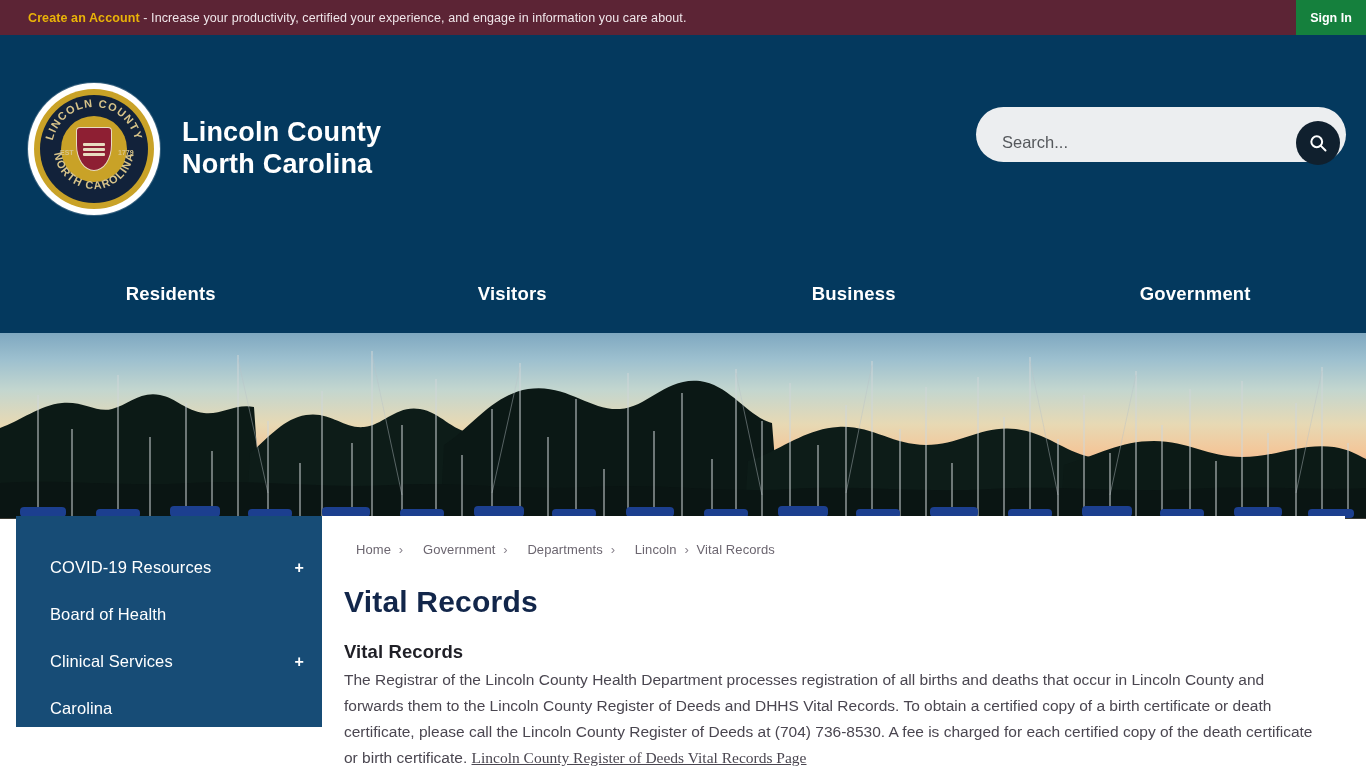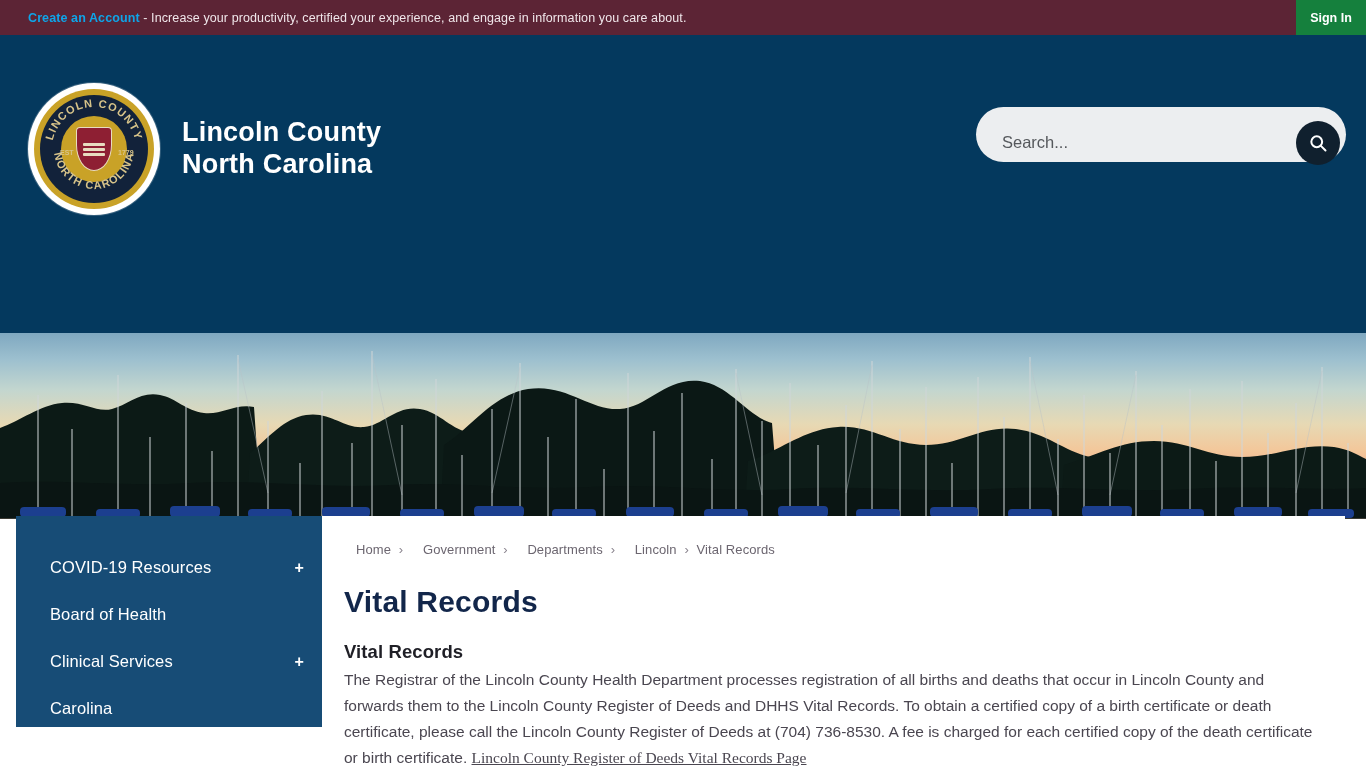--- a/index.html
+++ b/index.html
@@ -14,21 +14,21 @@
   .topbar {
     position: relative;
     height: 35px;
     background: #5c2435;
     display: flex;
     align-items: center;
     color: #f0e6ea;
     font-size: 12.5px;
   }
   .topbar-msg { padding-left: 28px; letter-spacing: .1px; white-space: nowrap; }
-  .topbar-msg b { color: #0ea5e9; font-weight: 700; }
+  .topbar-msg b { color: #eab308; font-weight: 700; }
   .signin {
     position: absolute; right: 0; top: 0;
     height: 35px; width: 70px;
     background: #15803d;
     color: #ffffff;
     font-size: 12.5px;
     font-weight: 700;
     display: flex; align-items: center; justify-content: center;
     cursor: pointer;
   }
@@ -241,20 +241,26 @@
   <div class="searchwrap">
     <input type="text" placeholder="Search..." style="">
     <button class="search-btn">
       <svg width="20" height="20" viewBox="0 0 24 24" fill="none" stroke="#ffffff" stroke-width="2.4" stroke-linecap="round">
         <circle cx="10.5" cy="10.5" r="6.5"></circle>
         <line x1="15.5" y1="15.5" x2="21" y2="21"></line>
       </svg>
     </button>
   </div>
 
+  <div class="mainnav">
+    <div class="navitem">Residents</div>
+    <div class="navitem">Visitors</div>
+    <div class="navitem">Business</div>
+    <div class="navitem">Government</div>
+  </div>
 </div>
 
 <div class="hero">
   <div class="hero-sky"></div>
   <div class="hero-water"></div>
 
   <svg class="hero-trees" viewBox="0 0 1366 190" preserveAspectRatio="none">
     <path fill="#0c1a16" d="M0,190 L0,95 C20,88 40,72 62,70 C84,68 96,80 112,76 C128,72 140,58 160,62
       C176,65 186,78 204,80 C222,82 236,70 254,74 L262,190 Z"></path>
     <path fill="#0d1c18" d="M246,190 L250,120 C268,106 282,86 306,82 C330,78 344,96 364,94

